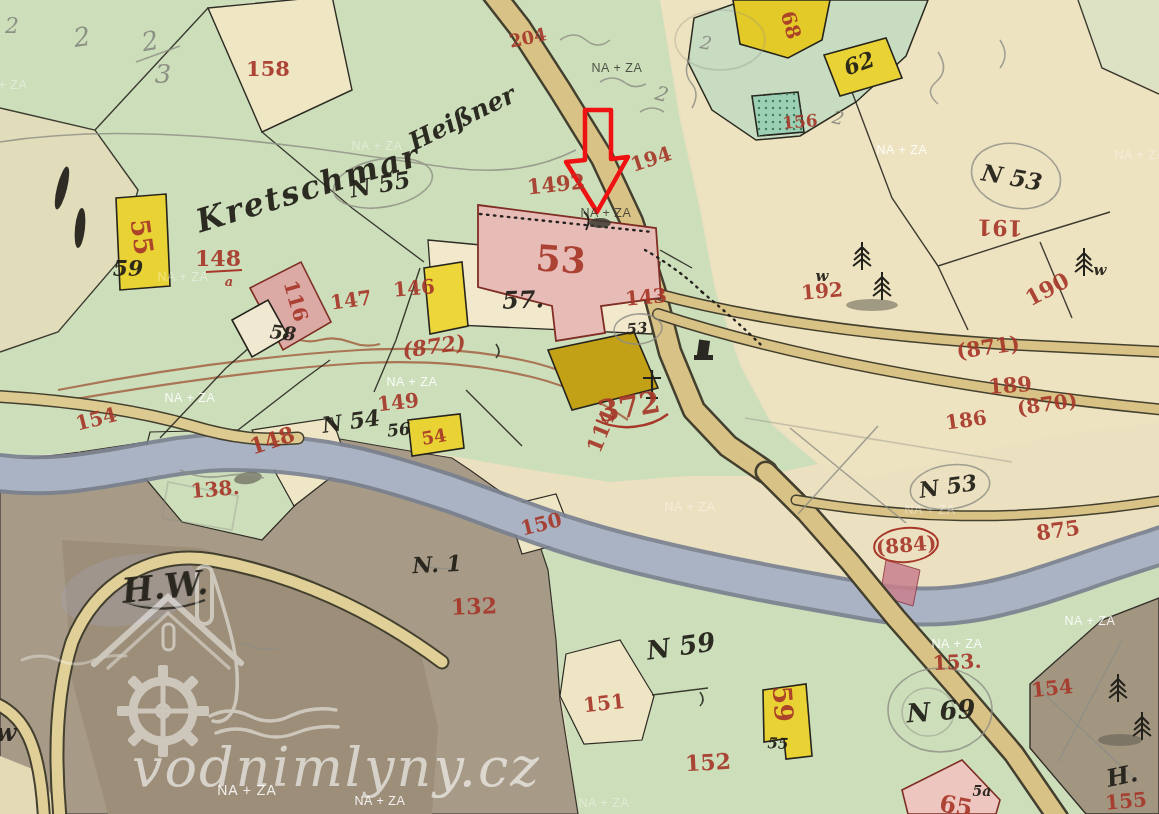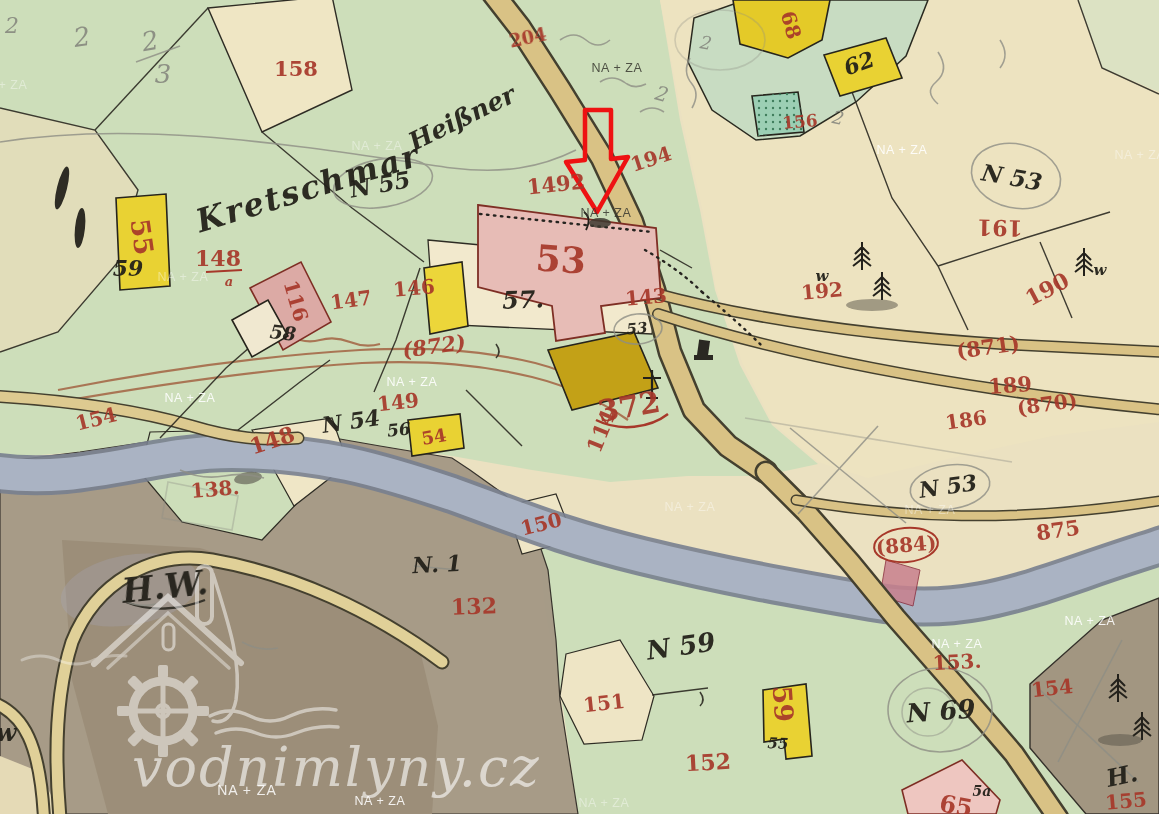--- a/index.html
+++ b/index.html
@@ -204,21 +204,21 @@
       <rect x="196" y="706" width="13" height="10" rx="2" transform="rotate(45 163 711)"></rect>
     </g>
     <path d="M 213,574 C 228,622 242,662 236,700 C 233,716 224,724 213,721" stroke-width="3.5"></path>
     <path d="M 210,716 q 20,-10 40,0 q 20,10 40,0 q 22,-10 46,-6" stroke-width="3.5"></path>
     <path d="M 216,733 q 20,-8 40,0 q 20,8 40,0 q 20,-8 42,-6" stroke-width="3.5"></path>
     <path d="M 22,660 q 18,-8 36,0 q 18,8 36,0 q 16,-6 32,-4" stroke-width="3" opacity=".7"></path>
   </g>
 </svg>
 
   <div id="labels">
-      <span class="lab red" style="left: 268px; top: 68px; font-size: 21px; transform: translate(-50%, -50%) rotate(0deg); margin-left: 28px;">158</span>
+      <span class="lab red" style="left: 268px; top: 68px; font-size: 21px; transform: translate(-50%, -50%) rotate(0deg);">158</span>
       <span class="lab red" style="left: 218px; top: 258px; font-size: 22px; transform: translate(-50%, -50%) rotate(0deg);">148</span>
       <span class="lab red" style="left: 229px; top: 281px; font-size: 13px; font-style: italic; transform: translate(-50%, -50%) rotate(0deg);">a</span>
       <span class="lab red" style="left: 296px; top: 301px; font-size: 20px; transform: translate(-50%, -50%) rotate(74deg);">116</span>
       <span class="lab red" style="left: 142px; top: 237px; font-size: 26px; transform: translate(-50%, -50%) rotate(82deg);">55</span>
       <span class="lab red" style="left: 351px; top: 300px; font-size: 20px; transform: translate(-50%, -50%) rotate(-8deg);">147</span>
       <span class="lab red" style="left: 414px; top: 288px; font-size: 20px; transform: translate(-50%, -50%) rotate(-5deg);">146</span>
       <span class="lab red" style="left: 561px; top: 259px; font-size: 36px; transform: translate(-50%, -50%) rotate(4deg);">53</span>
       <span class="lab red" style="left: 556px; top: 184px; font-size: 21px; transform: translate(-50%, -50%) rotate(-6deg);">1492</span>
       <span class="lab red" style="left: 651px; top: 159px; font-size: 20px; transform: translate(-50%, -50%) rotate(-18deg);">194</span>
       <span class="lab red" style="left: 646px; top: 297px; font-size: 20px; transform: translate(-50%, -50%) rotate(-5deg);">143</span>

